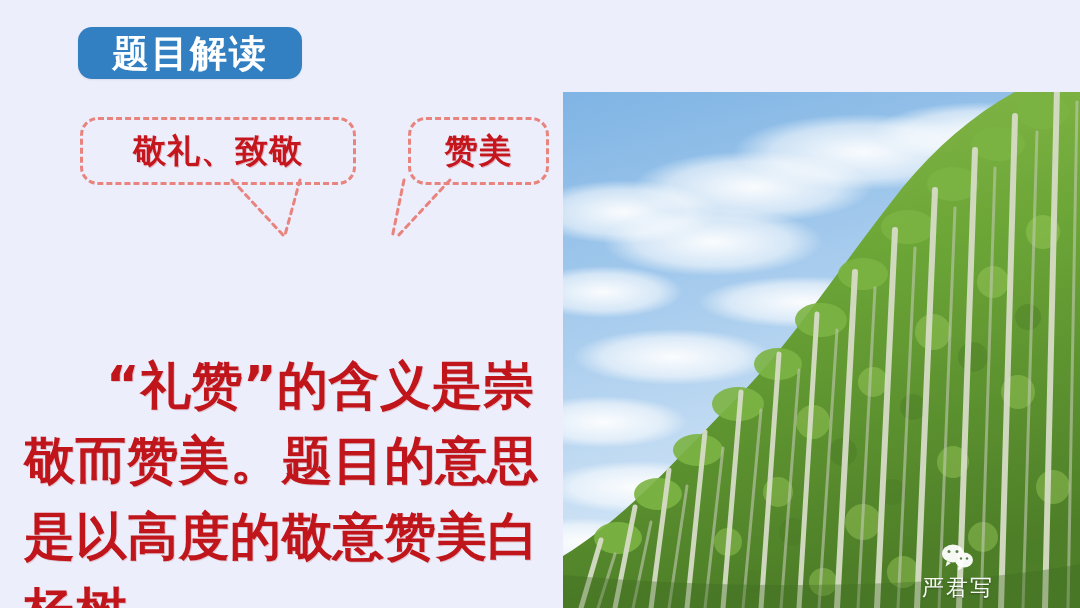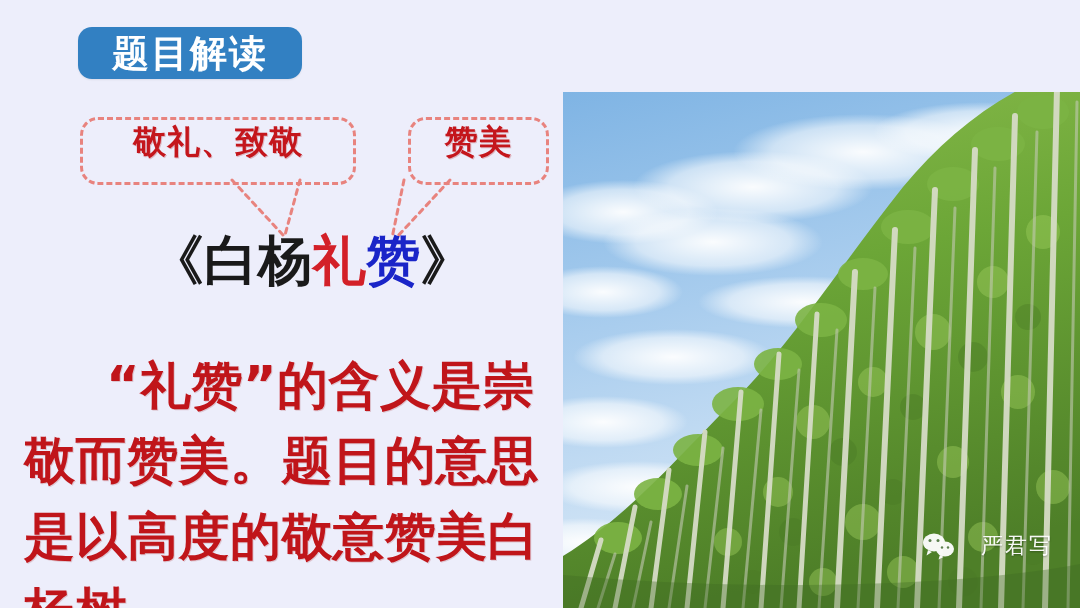--- a/index.html
+++ b/index.html
@@ -40,20 +40,21 @@
     white-space: nowrap;
   }
 
   
   .callout {
     position: absolute;
     border: 3px dashed #e8837e;
     border-radius: 18px;
     background: transparent;
     display: flex;
+    align-items: center;
     justify-content: center;
   }
   .callout .callout-text {
     color: #c4161c;
     font-size: 33px;
     font-weight: bold;
     letter-spacing: 1px;
     white-space: nowrap;
     text-shadow: 1px 1px 0 rgba(170,20,25,0.25);
   }
@@ -107,25 +108,26 @@
     height: 516px;
     overflow: hidden;
     background: #bcd5ef;
   }
   #photo-svg { display: block; width: 517px; height: 516px; }
 
   
   #watermark {
     position: absolute;
     left: 922px;
-    top: 531px;
+    top: 543px;
     display: flex;
     align-items: center;
-    gap: 25px;
+    gap: 2px;
     opacity: 0.95;
+    flex-direction: column;
   }
   #watermark .wm-text {
     color: #ffffff;
     font-size: 22px;
     font-weight: 500;
     letter-spacing: 2px;
     white-space: nowrap;
     text-shadow: 0 1px 2px rgba(0,0,0,0.35);
   }
 </style>
@@ -150,23 +152,20 @@
     <g fill="none" stroke="#e8837e" stroke-width="3" stroke-dasharray="5 5" stroke-linecap="round">
 
       <path d="M 232 180 L 283 235"></path>
       <path d="M 300 180 L 285 235"></path>
 
       <path d="M 404 180 L 392 238"></path>
       <path d="M 450 180 L 396 238"></path>
     </g>
   </svg>
 
-  <div id="work-title">
-    <span class="bk">《</span><span class="bk">白杨</span><span class="rd">礼</span><span class="bl">赞</span><span class="bk">》</span>
-  </div>
 
   <div id="body-paragraph">“礼赞”的含义是崇敬而赞美。题目的意思是以高度的敬意赞美白杨树。</div>
 
   <div id="photo">
     <svg id="photo-svg" viewBox="0 0 517 516" preserveAspectRatio="none">
       <defs>
         <linearGradient id="skyGrad" x1="0" y1="0" x2="0.25" y2="1">
           <stop offset="0%" stop-color="#7fb4e4"></stop>
           <stop offset="45%" stop-color="#a9cdee"></stop>
           <stop offset="100%" stop-color="#dfecf8"></stop>

